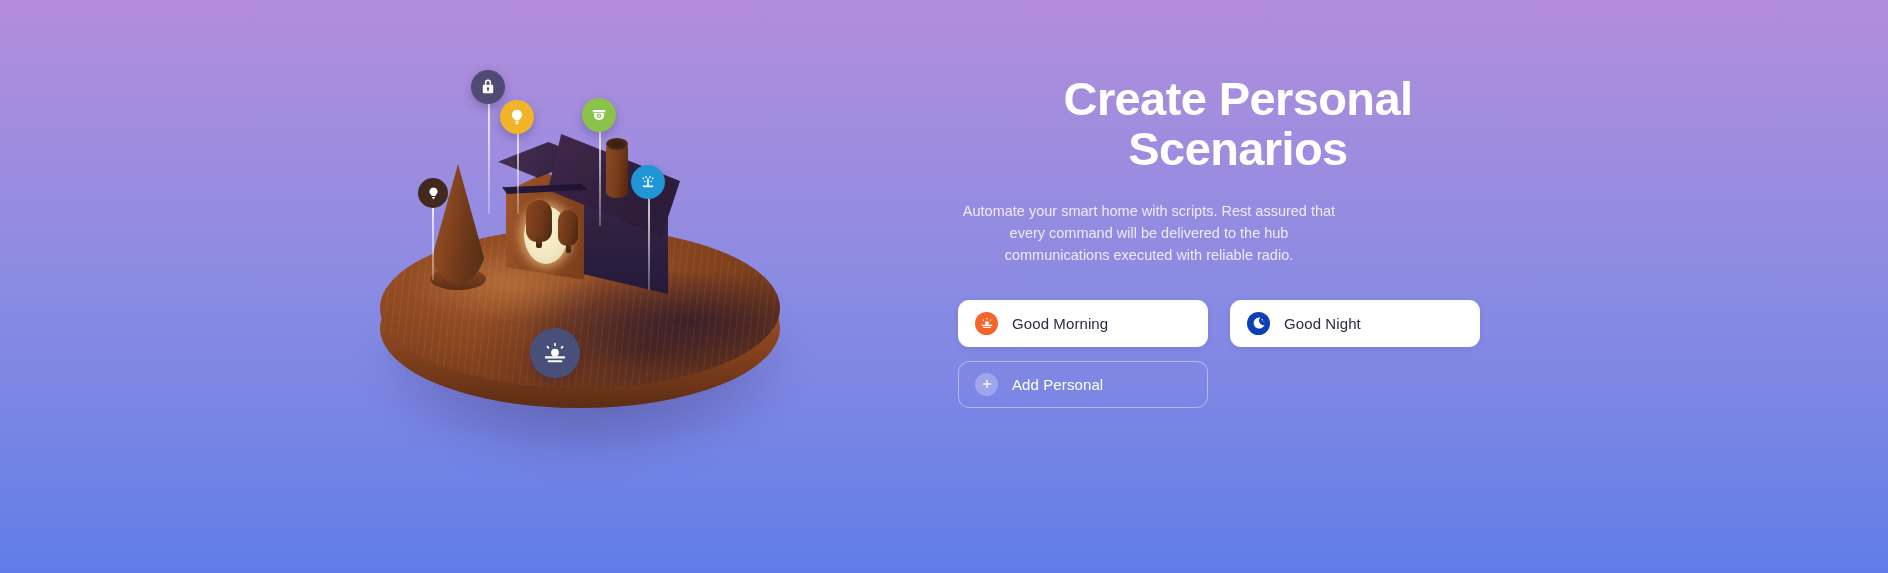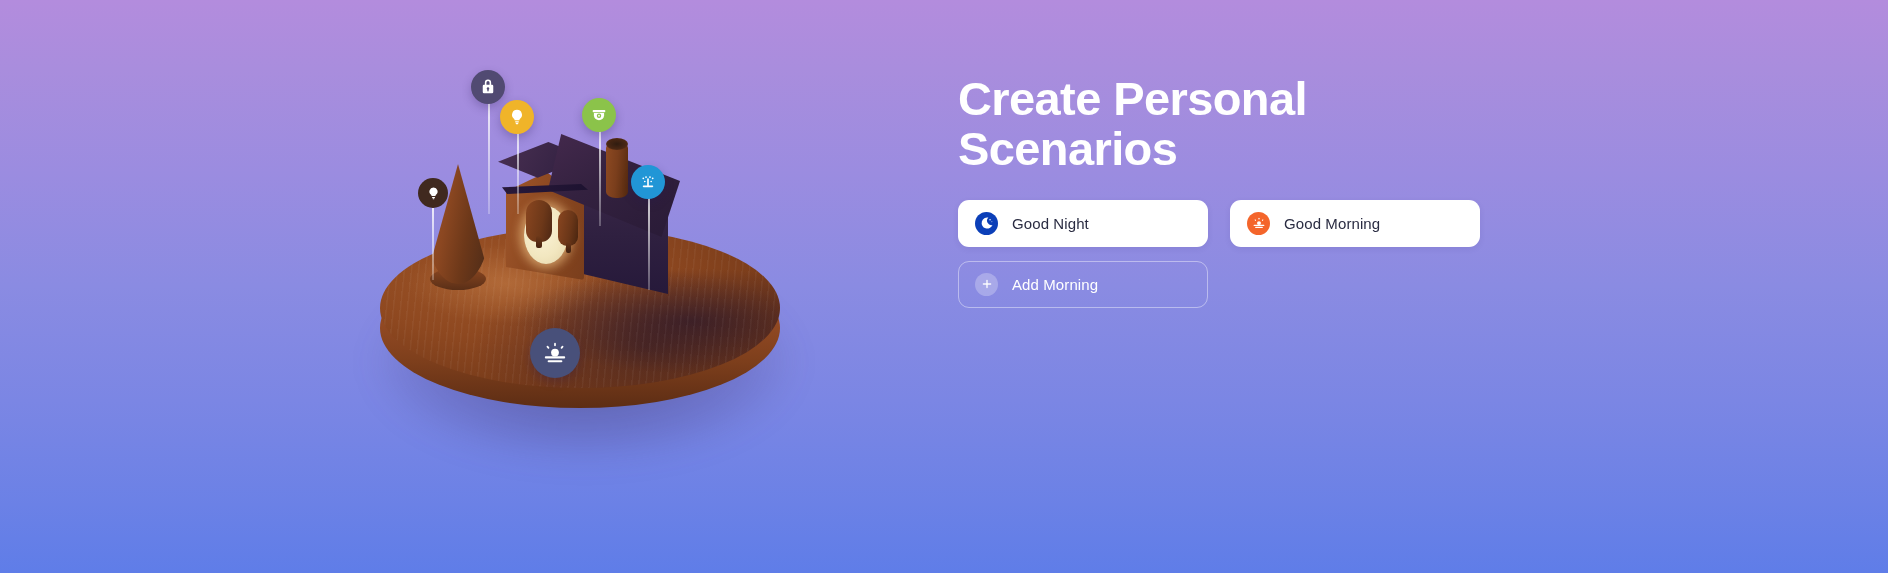--- a/index.html
+++ b/index.html
@@ -13,21 +13,21 @@
       #9b8ce0 30%,
       #8a8be2 50%,
       #7b86e4 70%,
       #6b81e6 88%,
       #5f7de8 100%);
     position:relative;
   }
 
   .hero {
     position:absolute; inset:0;
-    display:flex; align-items:center;
+    display:flex; align-items:center;text-align:center;
   }
 
   
   .illustration {
     position:absolute;
     left:380px; top:48px;
     width:420px; height:400px;
   }
   .scene { position:absolute; inset:0; }
 
@@ -344,55 +344,56 @@
       </div>
 
     </div>
   </div>
 
   <div class="content">
 
     <h1 class="title">Create Personal
 Scenarios</h1>
 
+    <p class="subtitle">Automate your smart home with scripts. Rest assured that every command will be delivered to the hub communications executed with reliable radio.</p>
 
     <div class="scenarios">
-
-      <div class="scenario">
-        <span class="sc-icon ic-night">
-          <svg viewBox="0 0 24 24" fill="#ffffff" aria-hidden="true">
-            <path d="M14.4 2.6a9.6 9.6 0 1 0 7 12.9 7.6 7.6 0 0 1-7-12.9z"></path>
-            <circle cx="17.2" cy="6.4" r="1.25"></circle>
-            <circle cx="20.4" cy="10" r=".85"></circle>
-          </svg>
-        </span>
-        <span class="sc-label">Good Night</span>
-      </div>
 
       <div class="scenario">
         <span class="sc-icon ic-morning">
           <svg viewBox="0 0 24 24" fill="#ffffff" aria-hidden="true">
             <circle cx="12" cy="12.2" r="3.4"></circle>
             <rect x="11.2" y="3.2" width="1.6" height="3" rx=".8"></rect>
             <rect x="5" y="5.6" width="1.6" height="3" rx=".8" transform="rotate(-40 5.8 7.1)"></rect>
             <rect x="17.4" y="5.6" width="1.6" height="3" rx=".8" transform="rotate(40 18.2 7.1)"></rect>
             <rect x="2.8" y="15.2" width="18.4" height="2" rx="1"></rect>
             <rect x="5.4" y="18.6" width="13.2" height="2" rx="1"></rect>
           </svg>
         </span>
         <span class="sc-label">Good Morning</span>
       </div>
 
+      <div class="scenario">
+        <span class="sc-icon ic-night">
+          <svg viewBox="0 0 24 24" fill="#ffffff" aria-hidden="true">
+            <path d="M14.4 2.6a9.6 9.6 0 1 0 7 12.9 7.6 7.6 0 0 1-7-12.9z"></path>
+            <circle cx="17.2" cy="6.4" r="1.25"></circle>
+            <circle cx="20.4" cy="10" r=".85"></circle>
+          </svg>
+        </span>
+        <span class="sc-label">Good Night</span>
+      </div>
+
 
       <div class="scenario ghost">
         <span class="sc-icon ic-add">
           <svg viewBox="0 0 24 24" fill="rgba(255,255,255,.92)" aria-hidden="true">
             <rect x="10.8" y="4.6" width="2.4" height="14.8" rx="1.2"></rect>
             <rect x="4.6" y="10.8" width="14.8" height="2.4" rx="1.2"></rect>
           </svg>
         </span>
-        <span class="sc-label">Add Morning</span>
+        <span class="sc-label">Add Personal</span>
       </div>
 
     </div>
   </div>
 
 </div>
 
 </body></html>

